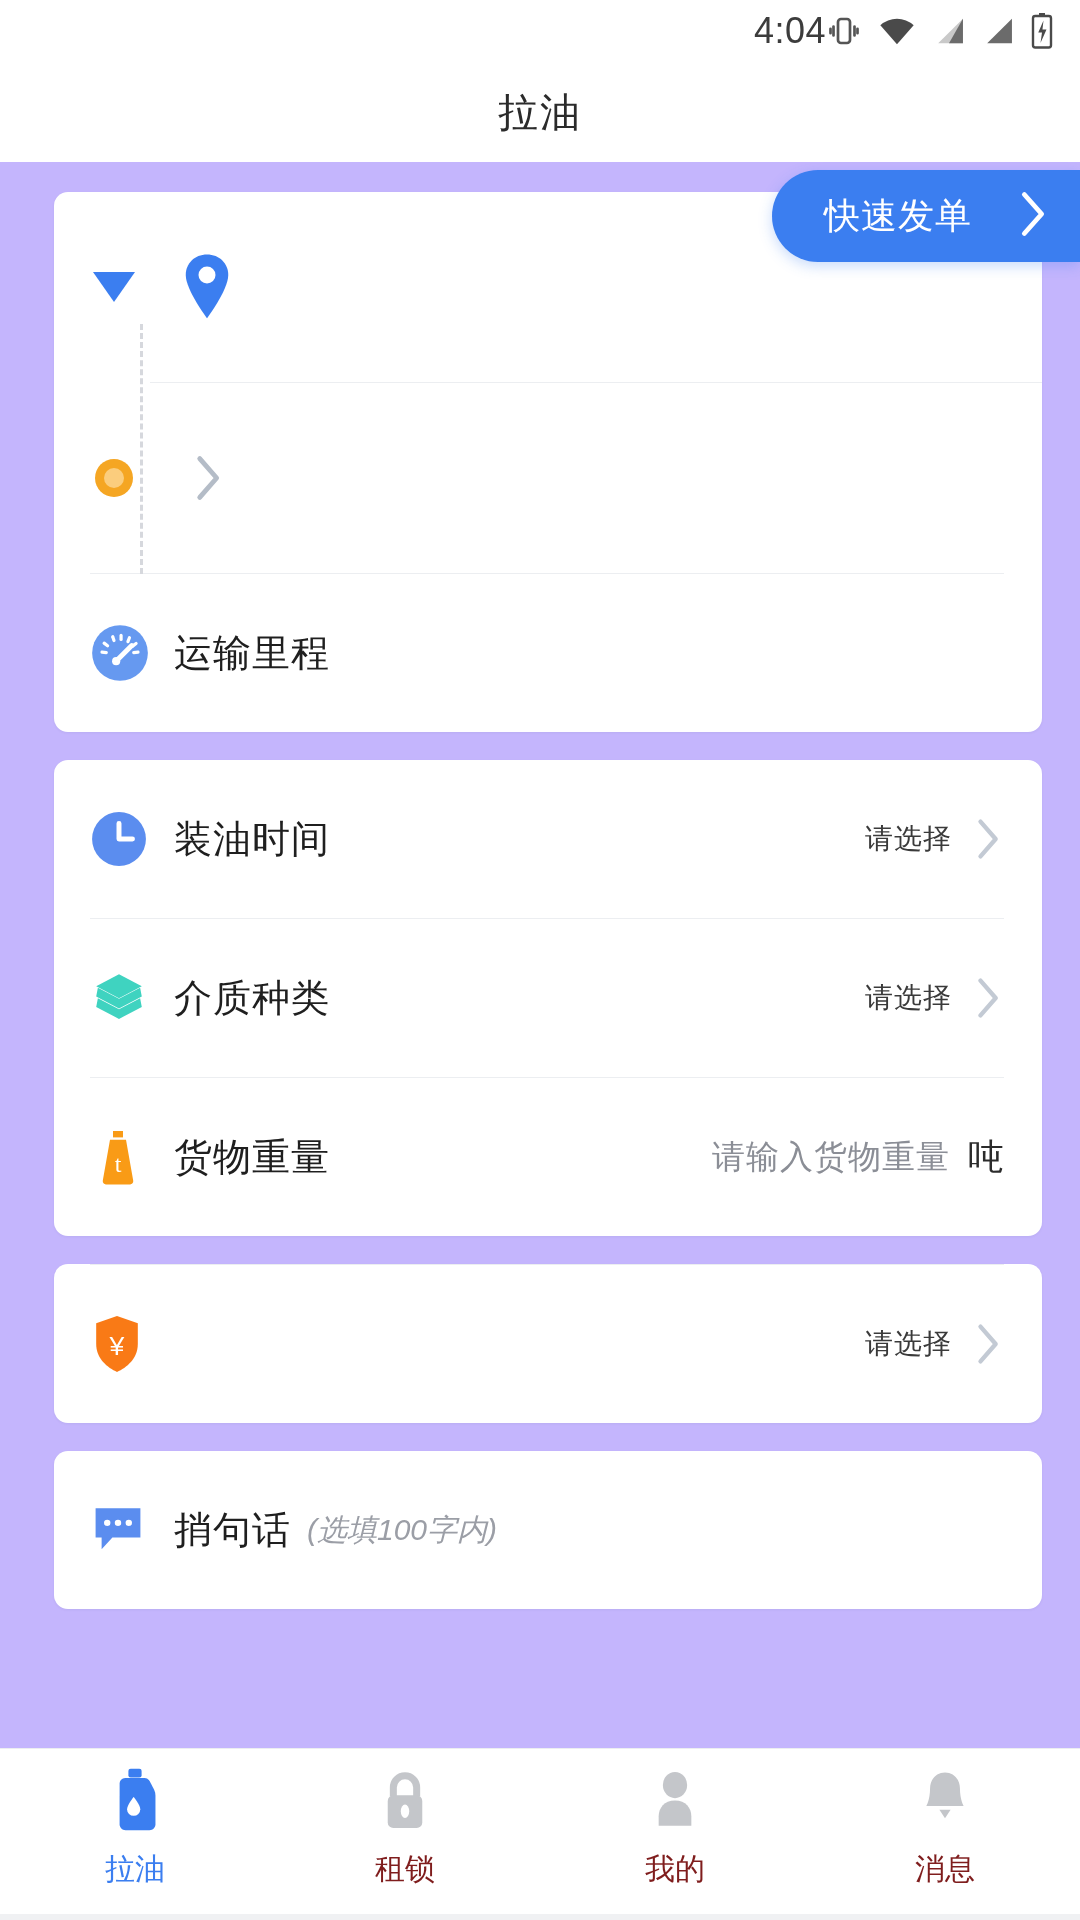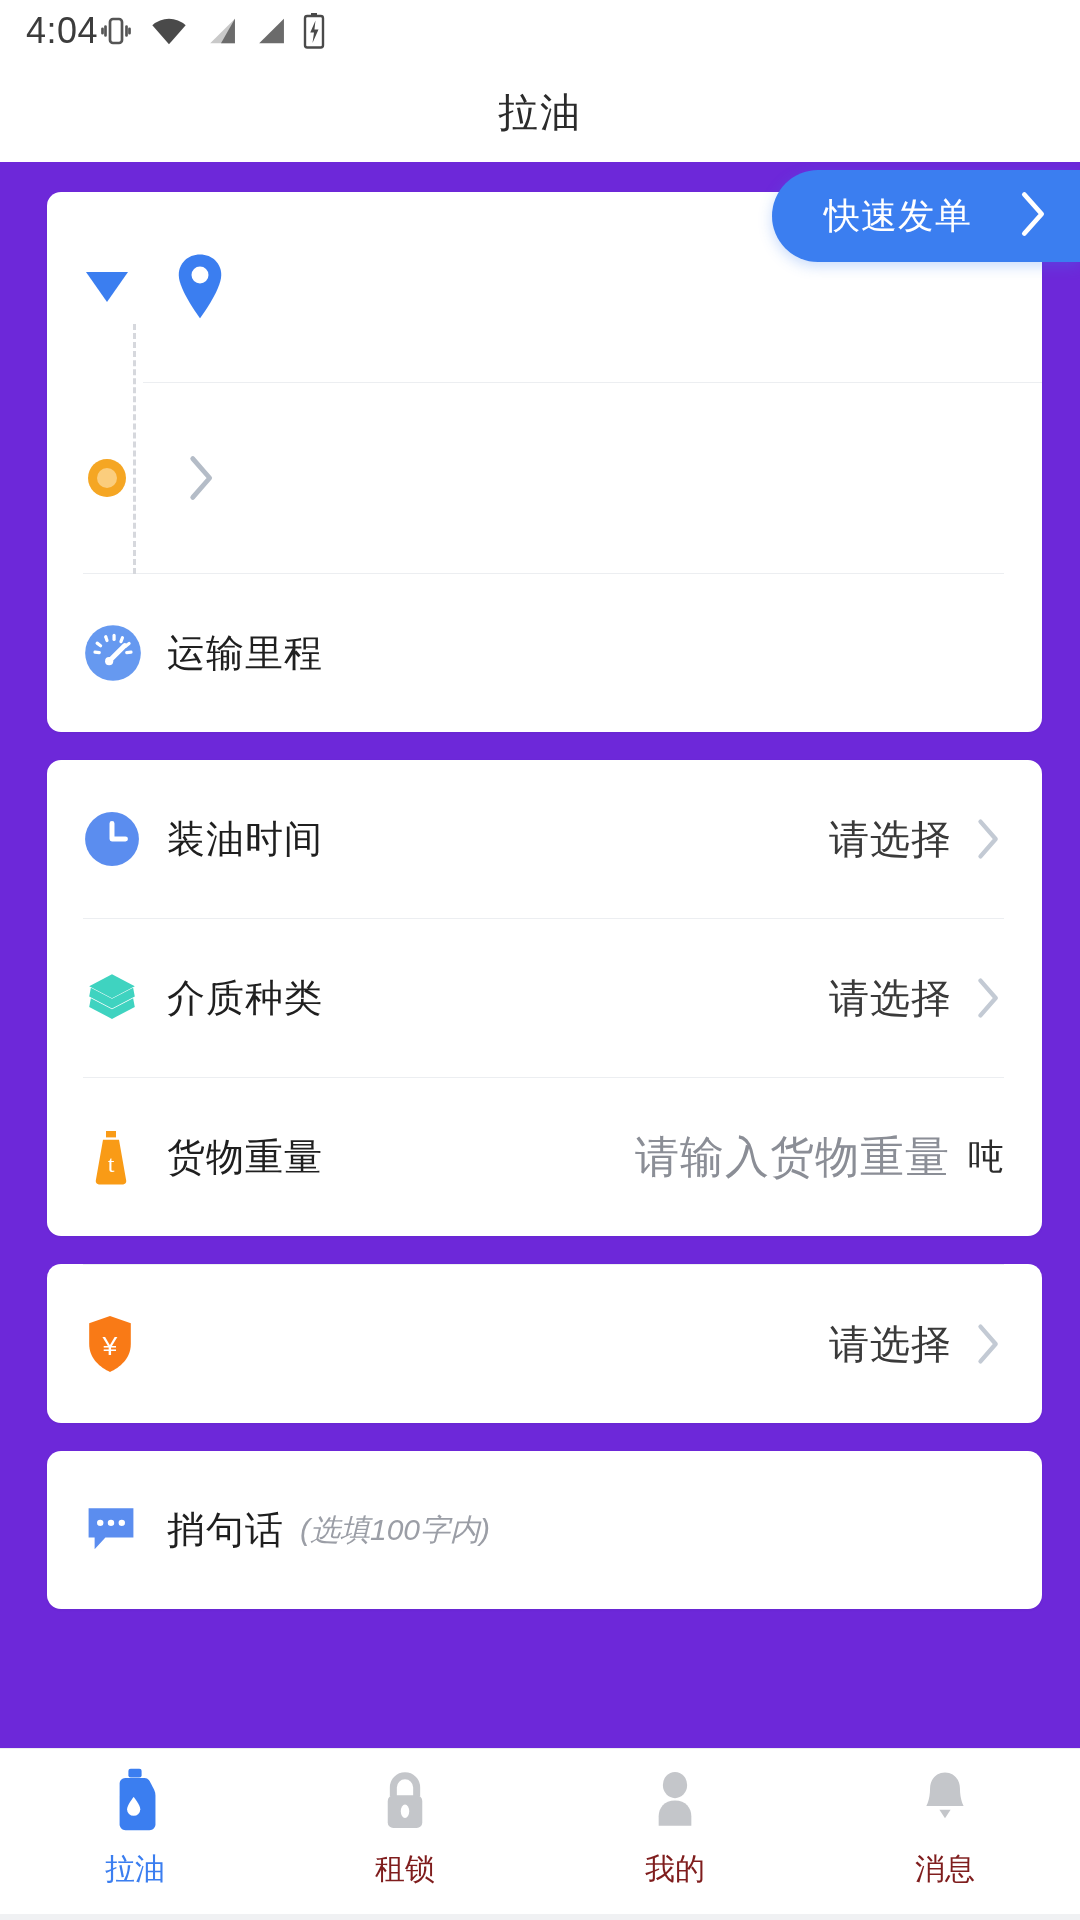--- a/index.html
+++ b/index.html
@@ -6,38 +6,38 @@
   html, body {
     width:1080px; height:1920px;
     font-family:"Liberation Sans","DejaVu Sans",sans-serif;
     background:#f4f5f7; overflow:hidden;
   }
   .phone { position:relative; width:1080px; height:1920px; background:#f4f5f7; }
 
   
   .statusbar{
     position:relative; height:62px; background:#ffffff;
-    display:flex; align-items:center; justify-content:flex-start;
+    display:flex; align-items:center; justify-content:flex-end;
     padding:0 26px;
   }
   .clock{ font-size:36px; color:#3c3c3c; letter-spacing:0.5px;}
   .sys-icons{ display:flex; align-items:center; gap:15px; }
   .sys-icons svg{ display:block; }
 
   
   .titlebar{
     height:100px; background:#ffffff;
     display:flex; align-items:center; justify-content:center;
   }
   .titlebar .title{ font-size:40px; color:#2b2b2b; letter-spacing:2px;}
 
   
   .content{
     position:absolute; top:162px; left:0; right:0; bottom:172px;
-    background:#6d28d9; overflow:hidden; padding:0 0 0 9px;
+    background:#c4b5fd; overflow:hidden; padding:0 0 0 16px;
   }
 
   
   .quick-order{
     position:absolute; top:8px; right:0; z-index:30;
     background:#3b7ef0; color:#fff;
     height:92px; min-width:300px;
     border-radius:46px 0 0 46px;
     display:flex; align-items:center; gap:44px;
     padding:0 30px 0 52px;
@@ -87,22 +87,22 @@
 
   
   .row{
     display:flex; align-items:center;
     height:158px; padding:0 38px 0 36px; position:relative;
   }
   .row .ico{ flex:0 0 84px; display:flex; align-items:center; }
   .row .label{ font-size:38px; color:#1f1f1f; letter-spacing:1px; }
   .row .sub{ font-size:30px; color:#9b9ea6; margin-left:16px;font-style:italic; }
   .row .spacer{ flex:1; }
-  .row .value{ font-size:40px; color:#3a3a3a; letter-spacing:1px; }
-  .row .value.placeholder{ color:#8b8e96; font-size:44px; }
+  .row .value{ font-size:28px; color:#3a3a3a; letter-spacing:1px; }
+  .row .value.placeholder{ color:#8b8e96; font-size:33px; }
   .row .unit{ font-size:36px; color:#2b2b2b; margin-left:18px; }
   .row .chev{ margin-left:18px; display:flex; align-items:center; }
   .row-divider{ height:1px; background:#eceef1; margin:0 38px 0 36px; }
 
   
   .radio-group{ display:flex; align-items:center; gap:36px; }
   .radio{ display:flex; align-items:center; gap:22px; }
   .radio .circle{
     width:66px;height:66px;border-radius:50%;
     border:2px solid #d3d5da; background:#fff;

